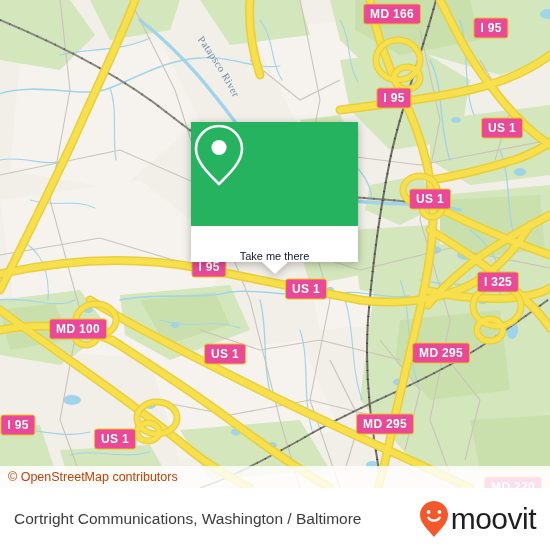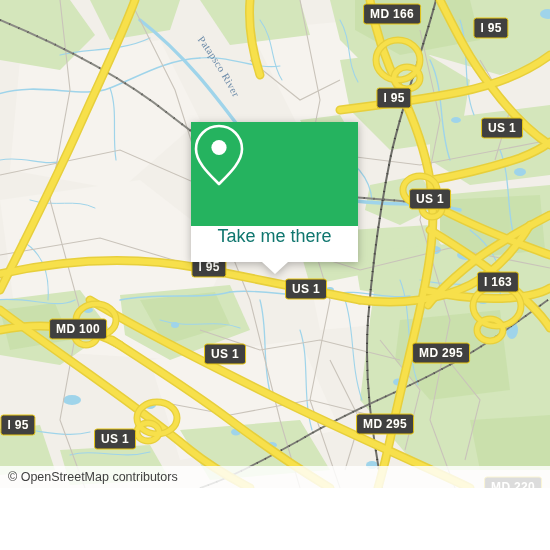--- a/index.html
+++ b/index.html
@@ -24,21 +24,21 @@
     width: 550px; height: 488px;
     background: #f2efe9;
     overflow: hidden;
   }
 
   .map svg { position: absolute; left: 0; top: 0; display: block; }
 
   
   .shield {
     position: absolute;
-    background: #404040;
+    background: #ec4899;
     border: 1.5px solid #e8c613;
     border-radius: 3px;
     color: #ffffff;
     font-size: 12px;
     font-weight: bold;
     letter-spacing: 0.3px;
     line-height: 1;
     padding: 3px 6px 4px 6px;
     white-space: nowrap;
     text-shadow: 0 0 1px rgba(120,100,0,0.35);
@@ -51,21 +51,21 @@
     left: 0;
     bottom: 0;
     width: 550px;
     height: 22px;
     background: rgba(255,255,255,0.82);
     display: flex;
     align-items: center;
     padding-left: 8px;
     box-sizing: border-box;
     font-size: 12.5px;
-    color: #404040;
+    color: #c2410c;
   }
 
   
   .popup {
     position: absolute;
     left: 191px;
     top: 122px;
     width: 167px;
     filter: drop-shadow(0 2px 4px rgba(0,0,0,0.28));
   }
@@ -73,24 +73,24 @@
     height: 104px;
     background: #25b35f;
     display: flex;
     align-items: center;
     justify-content: center;
   }
   .popup-foot {
     height: 36px;
     background: #ffffff;
     display: flex;
-    align-items: flex-start;
+    align-items: flex-end;
     justify-content: center;
-    font-size: 18px;
-    color: #0f766e;
+    font-size: 11px;
+    color: #0f172a;
   }
   .popup-tail {
     position: absolute;
     left: 50%;
     top: 140px;
     transform: translateX(-50%);
     width: 0; height: 0;
     border-left: 13px solid transparent;
     border-right: 13px solid transparent;
     border-top: 12px solid #ffffff;
@@ -333,21 +333,21 @@
           <textPath href="#riverTextPath" startOffset="2%">Patapsco River</textPath>
         </text>
       </g>
     </svg>
 
     <div class="shield" style="left:392px; top:14px">MD 166</div>
     <div class="shield" style="left:491px; top:28px">I 95</div>
     <div class="shield" style="left:394px; top:98px">I 95</div>
     <div class="shield" style="left:502px; top:128px">US 1</div>
     <div class="shield" style="left:430px; top:199px">US 1</div>
-    <div class="shield" style="left:498px; top:282px">I 163</div>
+    <div class="shield" style="left:498px; top:282px">I 325</div>
     <div class="shield" style="left:209px; top:267px">I 95</div>
     <div class="shield" style="left:306px; top:289px">US 1</div>
     <div class="shield" style="left:78px;  top:329px">MD 100</div>
     <div class="shield" style="left:225px; top:354px">US 1</div>
     <div class="shield" style="left:441px; top:353px">MD 295</div>
     <div class="shield" style="left:385px; top:424px">MD 295</div>
     <div class="shield" style="left:18px;  top:425px">I 95</div>
     <div class="shield" style="left:115px; top:439px">US 1</div>
     <div class="shield" style="left:513px; top:487px">MD 220</div>
 
@@ -363,14 +363,29 @@
         </svg>
       </div>
       <div class="popup-foot">
         <span>Take me there</span>
       </div>
       <div class="popup-tail"></div>
     </div>
 
   </div>
 
+  <div class="footer">
+
+    <div class="footer-inner">
+      <div class="footer-title">Cortright Communications, Washington / Baltimore</div>
+      <div class="brand">
+        <svg width="30" height="38" viewBox="0 0 30 38">
+          <path d="M15 1 C 7.3 1, 1 7.3, 1 15 C 1 23.5, 9.5 30, 15 37 C 20.5 30, 29 23.5, 29 15 C 29 7.3, 22.7 1, 15 1 Z" fill="#f4582a"></path>
+          <circle cx="9.6" cy="12" r="1.9" fill="#ffffff"></circle>
+          <circle cx="20.4" cy="12" r="1.9" fill="#ffffff"></circle>
+          <path d="M9.2 17.6 C 11.6 21.6, 18.4 21.6, 20.8 17.6" fill="none" stroke="#ffffff" stroke-width="2.1" stroke-linecap="round"></path>
+        </svg>
+        <span class="brand-name">moovit</span>
+      </div>
+    </div>
+  </div>
 
 </div>
 
 </body></html>

